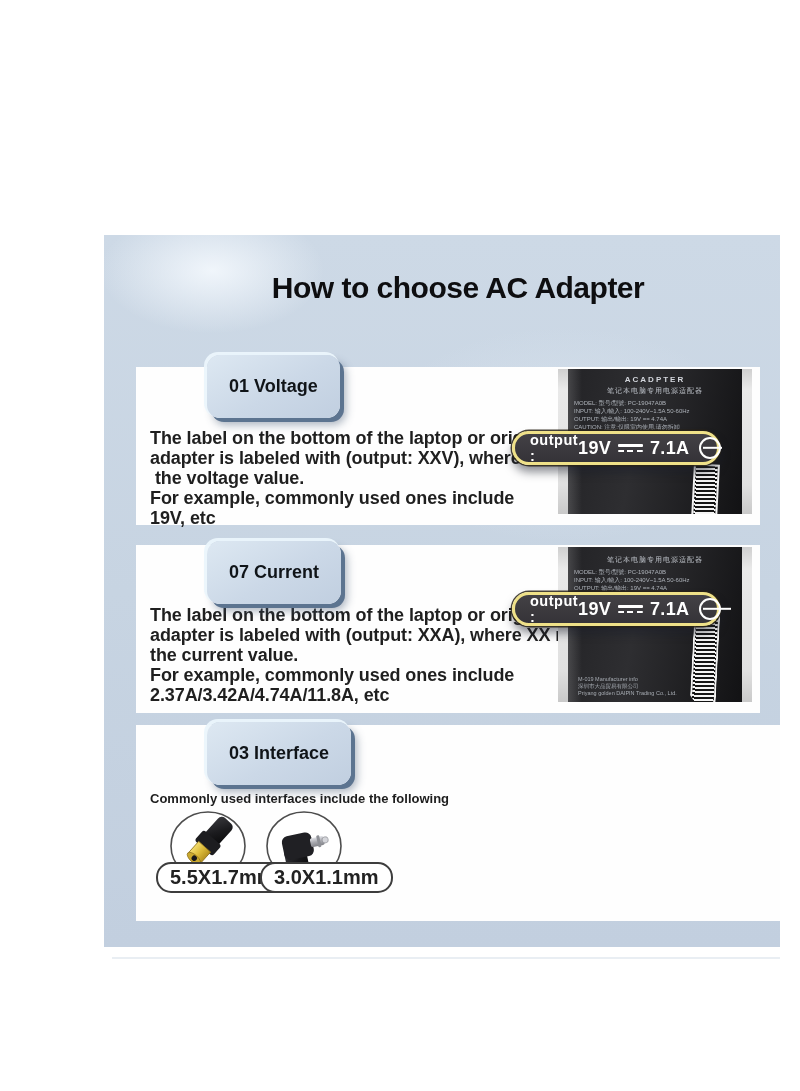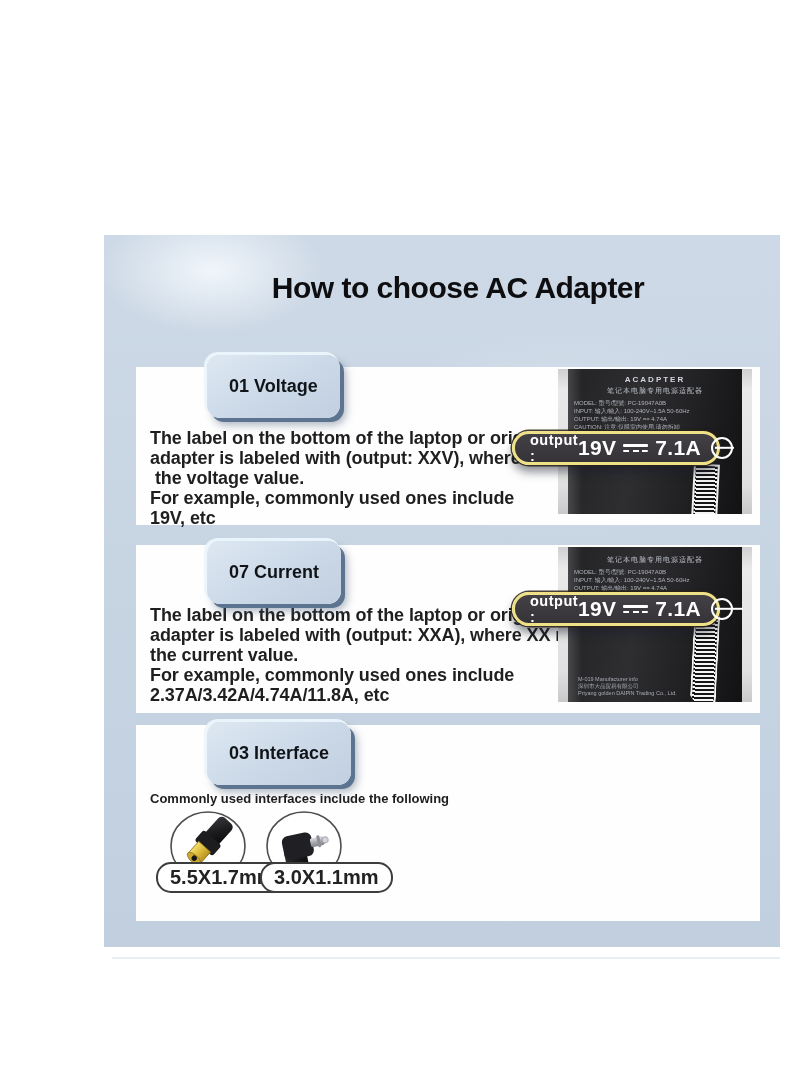--- a/index.html
+++ b/index.html
@@ -9,21 +9,21 @@
   .poster{position:absolute;left:104px;top:235px;width:676px;height:712px;
     background:
       radial-gradient(160px 90px at 16% 5%, rgba(242,247,252,.95), rgba(242,247,252,0) 70%),
       radial-gradient(260px 150px at 68% 28%, rgba(225,234,243,.55), rgba(225,234,243,0) 72%),
       linear-gradient(180deg,#cdd9e6 0%,#c7d4e2 50%,#c2cfdf 100%);}
   .title{position:absolute;left:16px;top:36px;width:100%;text-align:center;
     font-size:30px;font-weight:700;color:#0e0e10;letter-spacing:-0.5px;}
   .section{position:absolute;left:32px;width:624px;background:#fefefe;}
   .sec1{top:132px;height:158px;}
   .sec2{top:310px;height:168px;}
-  .sec3{top:490px;height:196px;}
+  .sec3{top:490px;height:196px;padding-left:20px;}
   
   .badge{position:absolute;left:70px;height:63px;display:inline-flex;align-items:center;
     padding:0 22px;border-radius:13px;z-index:6;
     background:linear-gradient(150deg,#dde8f2 0%,#cbd8e7 55%,#c1cfe0 100%);
     box-shadow:-2px -2px 0 1px rgba(235,246,252,.95), 4px 4px 0 0 #5c7490, 6px 7px 8px rgba(70,92,118,.45);
     font-size:18px;font-weight:700;color:#101418;white-space:nowrap;margin-left:33px;}
   .badge1{top:120px;} .badge2{top:306px;} .badge3{top:487px;}
   .body-text{position:absolute;left:14px;white-space:pre-wrap;
     font-size:18px;line-height:20px;font-weight:700;color:#1f1f1f;letter-spacing:-0.1px;}
   .sec1 .body-text{top:61px;} .sec2 .body-text{top:60px;}
@@ -47,21 +47,21 @@
     color:#a7acb3;white-space:pre-line;filter:blur(0.5px);}
   
   .pill{position:absolute;left:408px;width:208px;height:34px;border-radius:18px;z-index:8;
     background:linear-gradient(180deg,#434145 0%,#353338 100%);
     border:3px solid #efe188;
     box-shadow:0 0 0 1.5px rgba(40,34,22,.85), 0 7px 10px rgba(25,30,42,.5);
     display:flex;align-items:center;padding:0 13px 0 15px;box-sizing:border-box;color:#fff;overflow:visible;}
   .pill1{top:196px;} .pill2{top:357px;}
   .pill-label{font-size:14.5px;font-weight:700;letter-spacing:.5px;}
   .pill-grp{display:flex;align-items:center;gap:7px;margin-left:auto;}
-  .pill-v,.pill-a{font-size:21px;font-weight:700;letter-spacing:.3px;}
+  .pill-v,.pill-a{font-size:18px;font-weight:700;letter-spacing:.3px;}
   .dc{display:inline-block;width:25px;}
   .dc i{display:block;height:2.6px;background:#fff;border-radius:1px;}
   .dc i.dash{margin-top:3px;background:repeating-linear-gradient(90deg,#fff 0 6px,transparent 6px 9.5px);}
   .pol{position:relative;width:18px;height:18px;border:2.4px solid #fff;border-radius:50%;
     margin-left:10px;flex:0 0 auto;}
   .pol::after{content:'';position:absolute;left:2px;top:50%;transform:translateY(-50%);
     height:2.4px;background:#fff;}
   .pill1 .pol::after{width:19px;}
   .pill2 .pol::after{width:28px;}
   

